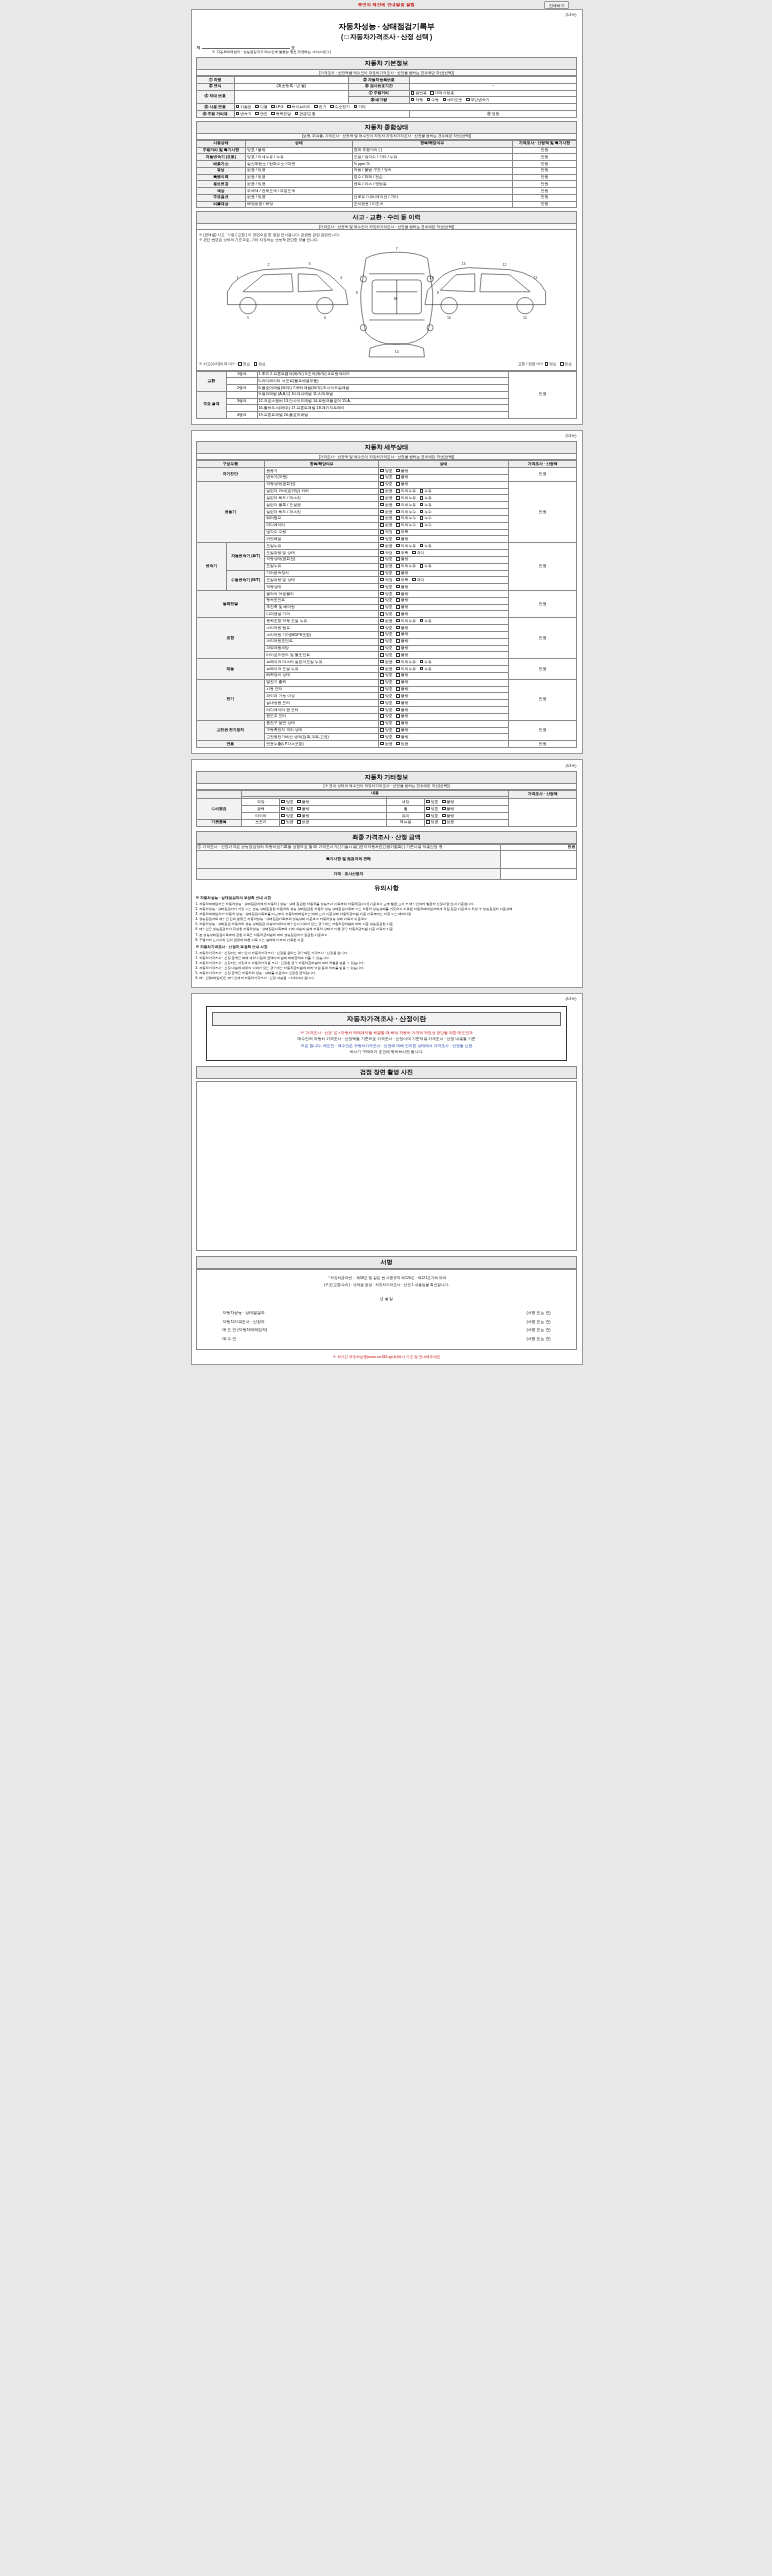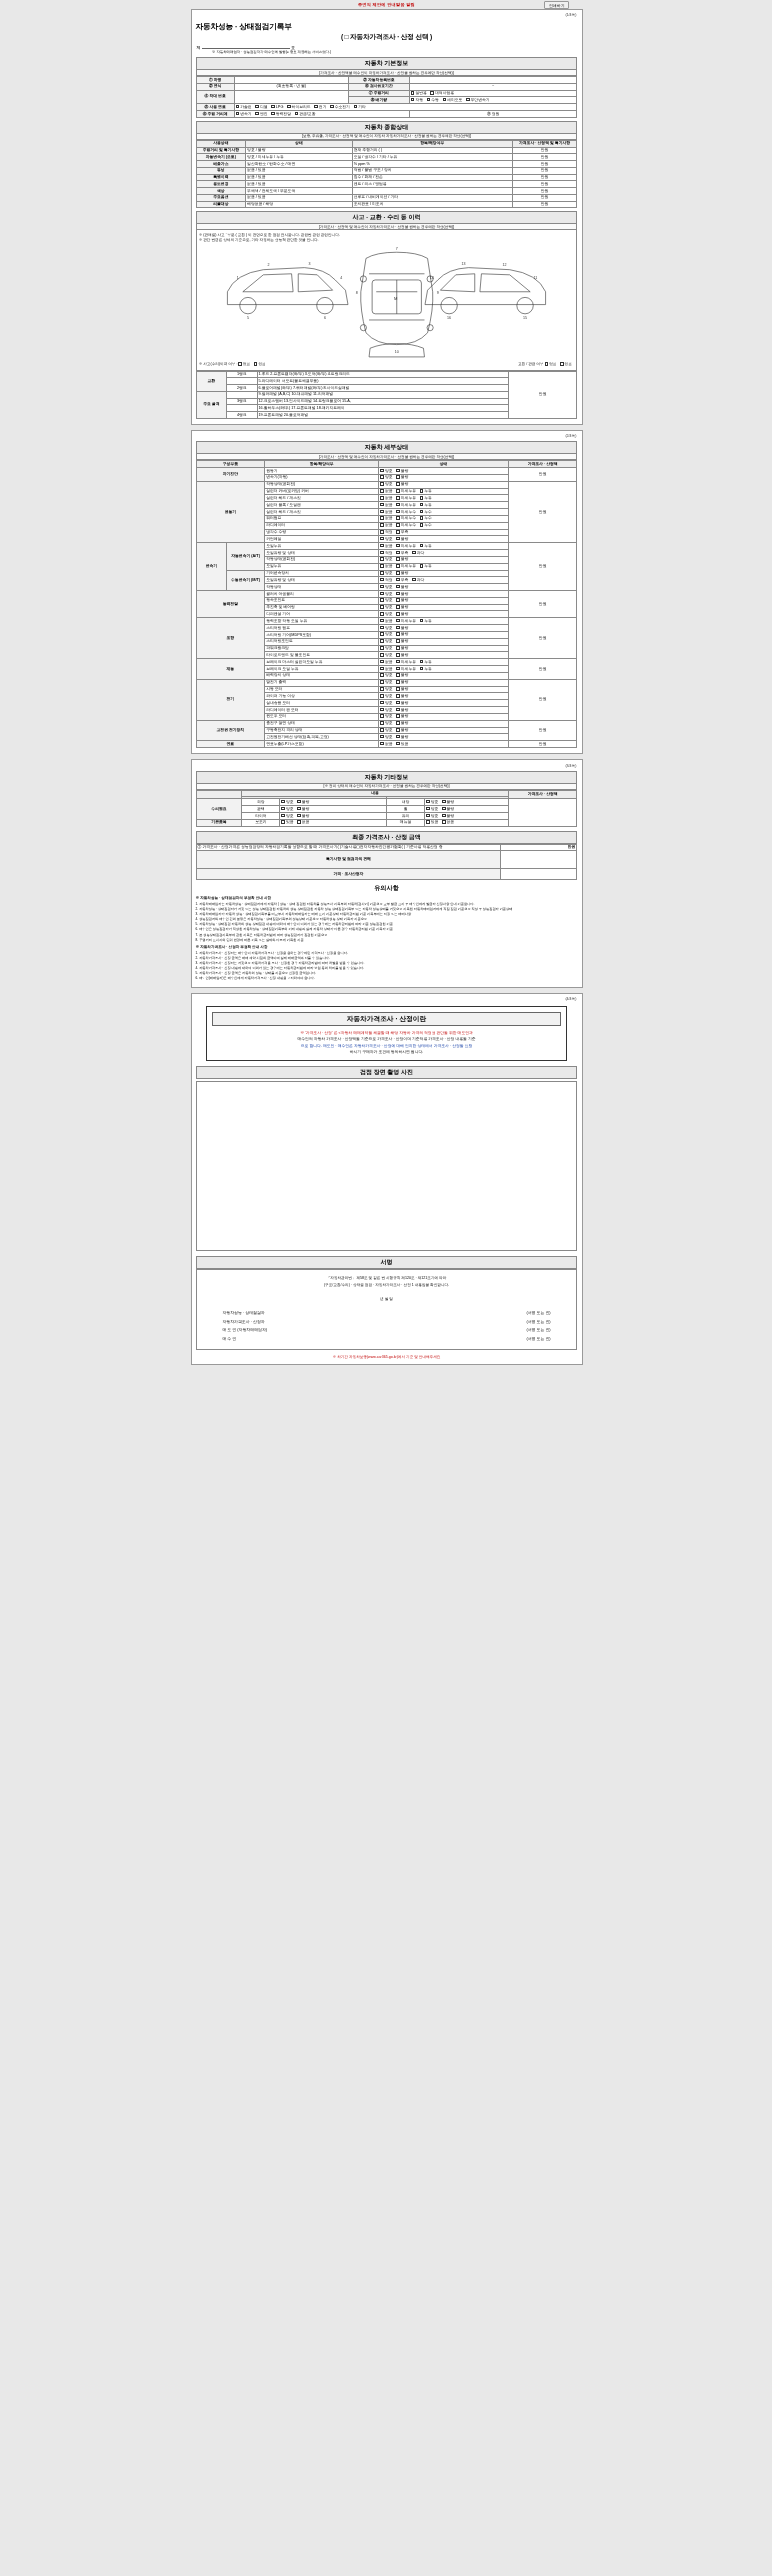--- a/index.html
+++ b/index.html
@@ -25,21 +25,21 @@
     position:relative;
   }
   .topbar .ttl { color:#c00000; font-size:4.1px; font-weight:bold; letter-spacing:0.3px; }
   .print-btn {
     position:absolute; right:13.4px; top:1px;
     border:0.5px solid #999; background:#f0f0f0; font-size:3.9px;
     padding:0.5px 3.6px; border-radius:1px;
   }
   .pgmark { text-align:right; font-size:3.6px; color:#333; padding-right:1px; }
   h1.doc-title {
-    font-size:7.7px; font-weight:bold; margin:5.2px 0 1px 0;
+    text-align:center; font-size:7.7px; font-weight:bold; margin:5.2px 0 1px 0;
     letter-spacing:-0.2px;
   }
   h2.doc-sub {
     text-align:center; font-size:6.7px; font-weight:bold; margin:1px 0 3.1px 0;
     letter-spacing:-0.2px;
   }
   .chk-sq { display:inline-block; width:3.6px; height:3.6px; border:0.5px solid #333; vertical-align:-0.5px; margin-right:1px; background:#fff;}
   .intro-line { font-size:4.1px; margin:1px 0 3.1px 1px; }
   .sec-title {
     background:#e9e9e9; border:0.5px solid #888; text-align:center;

